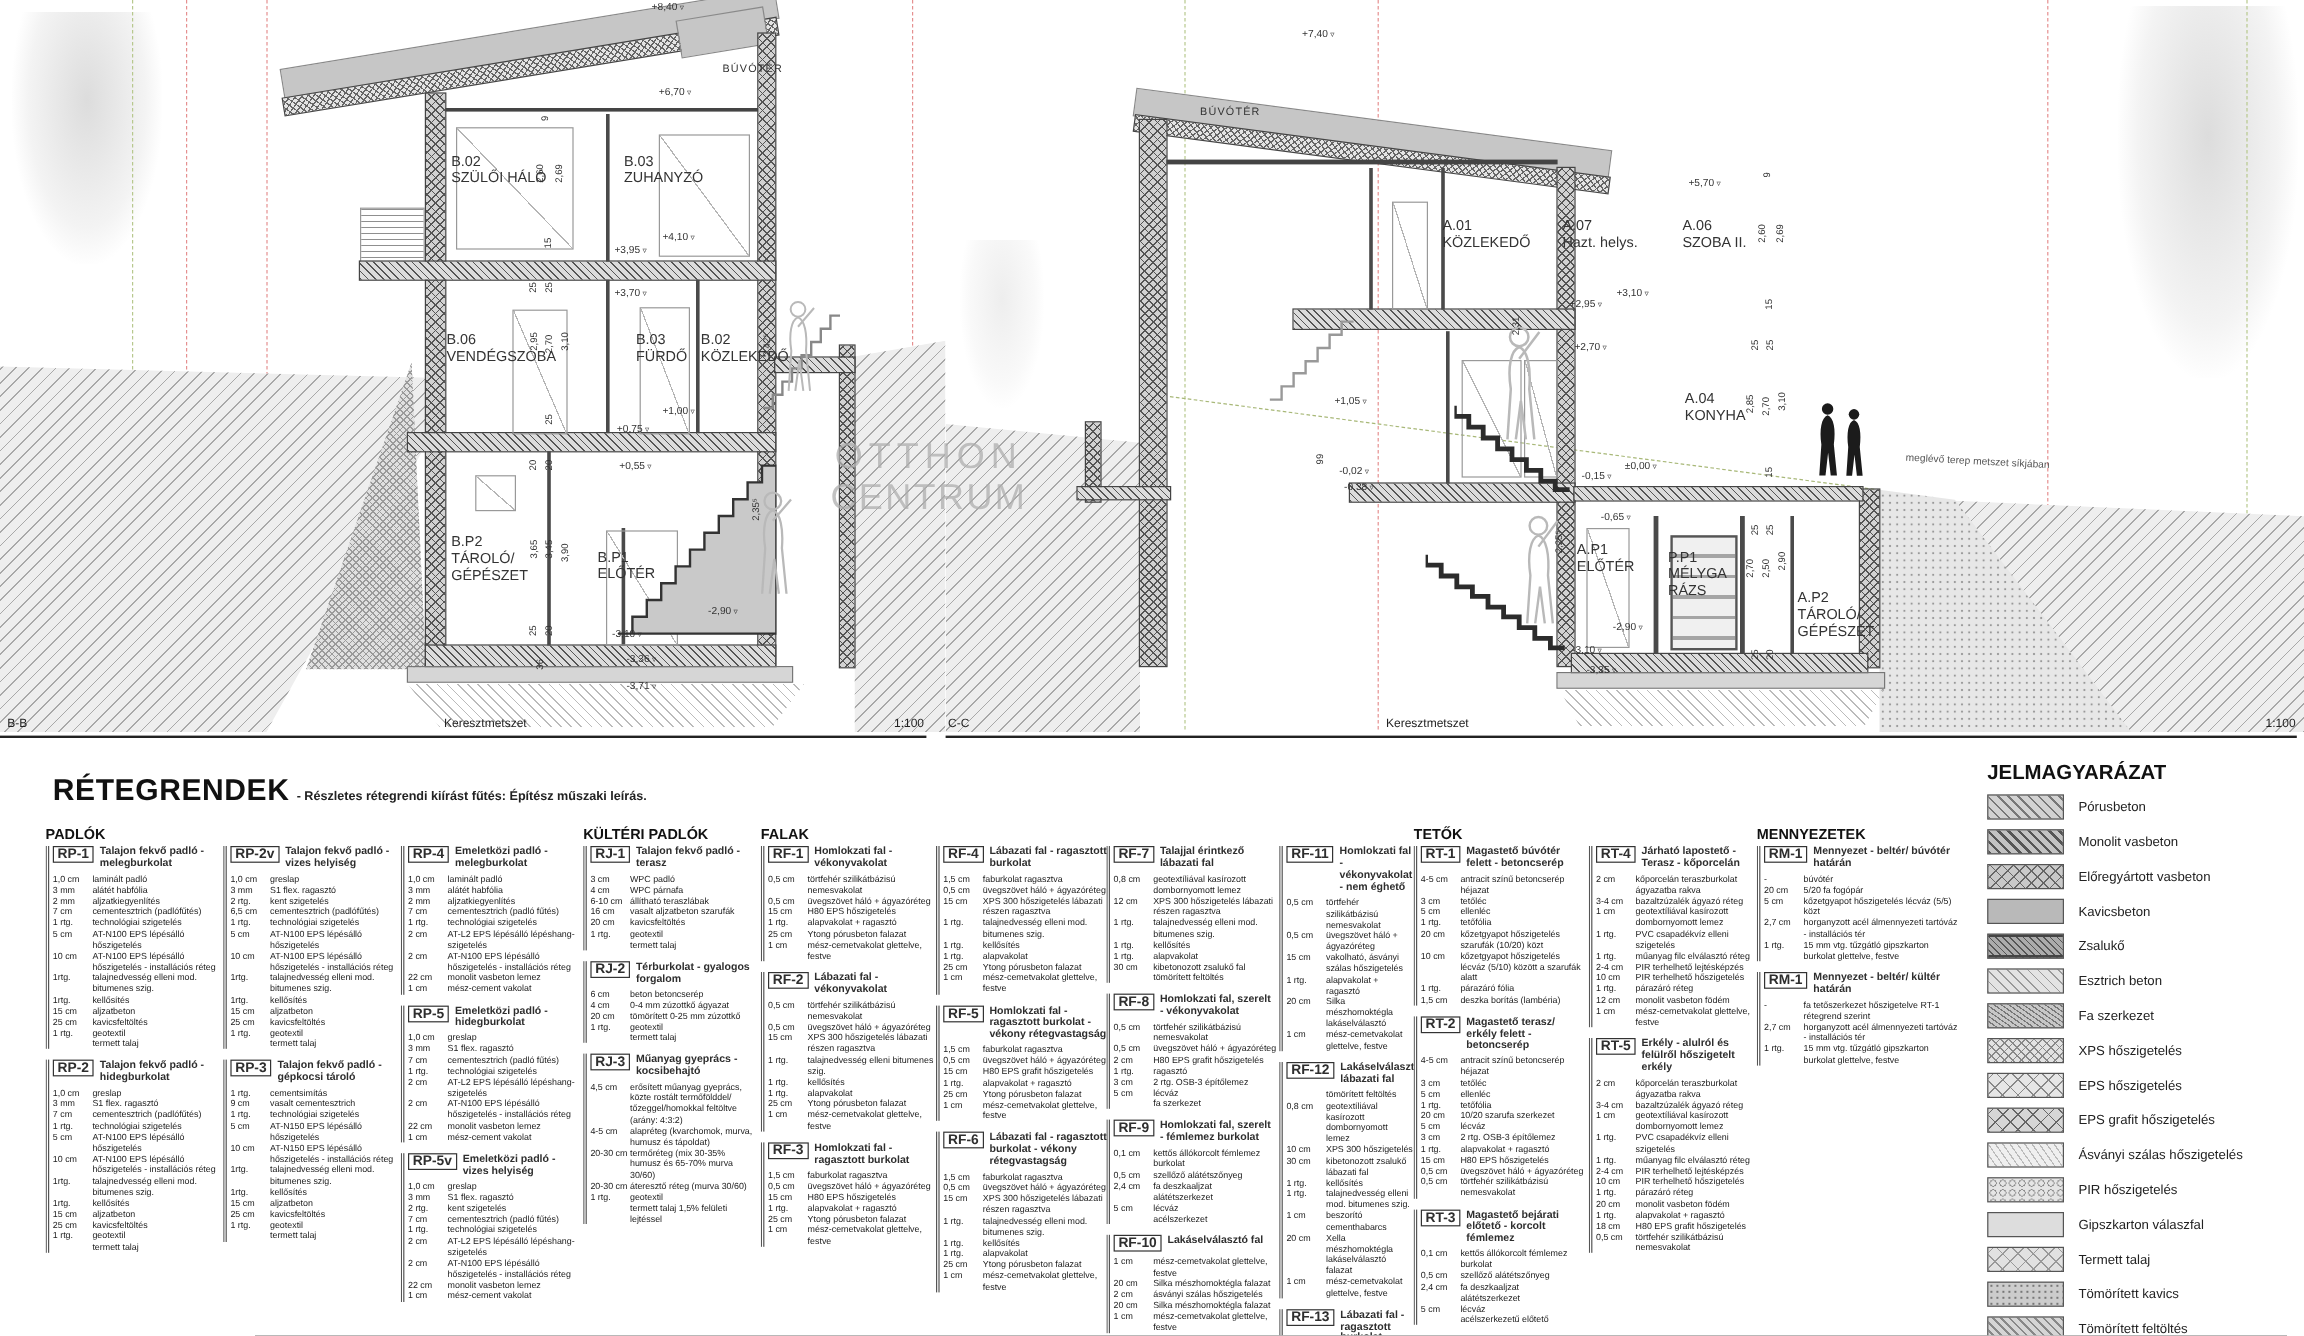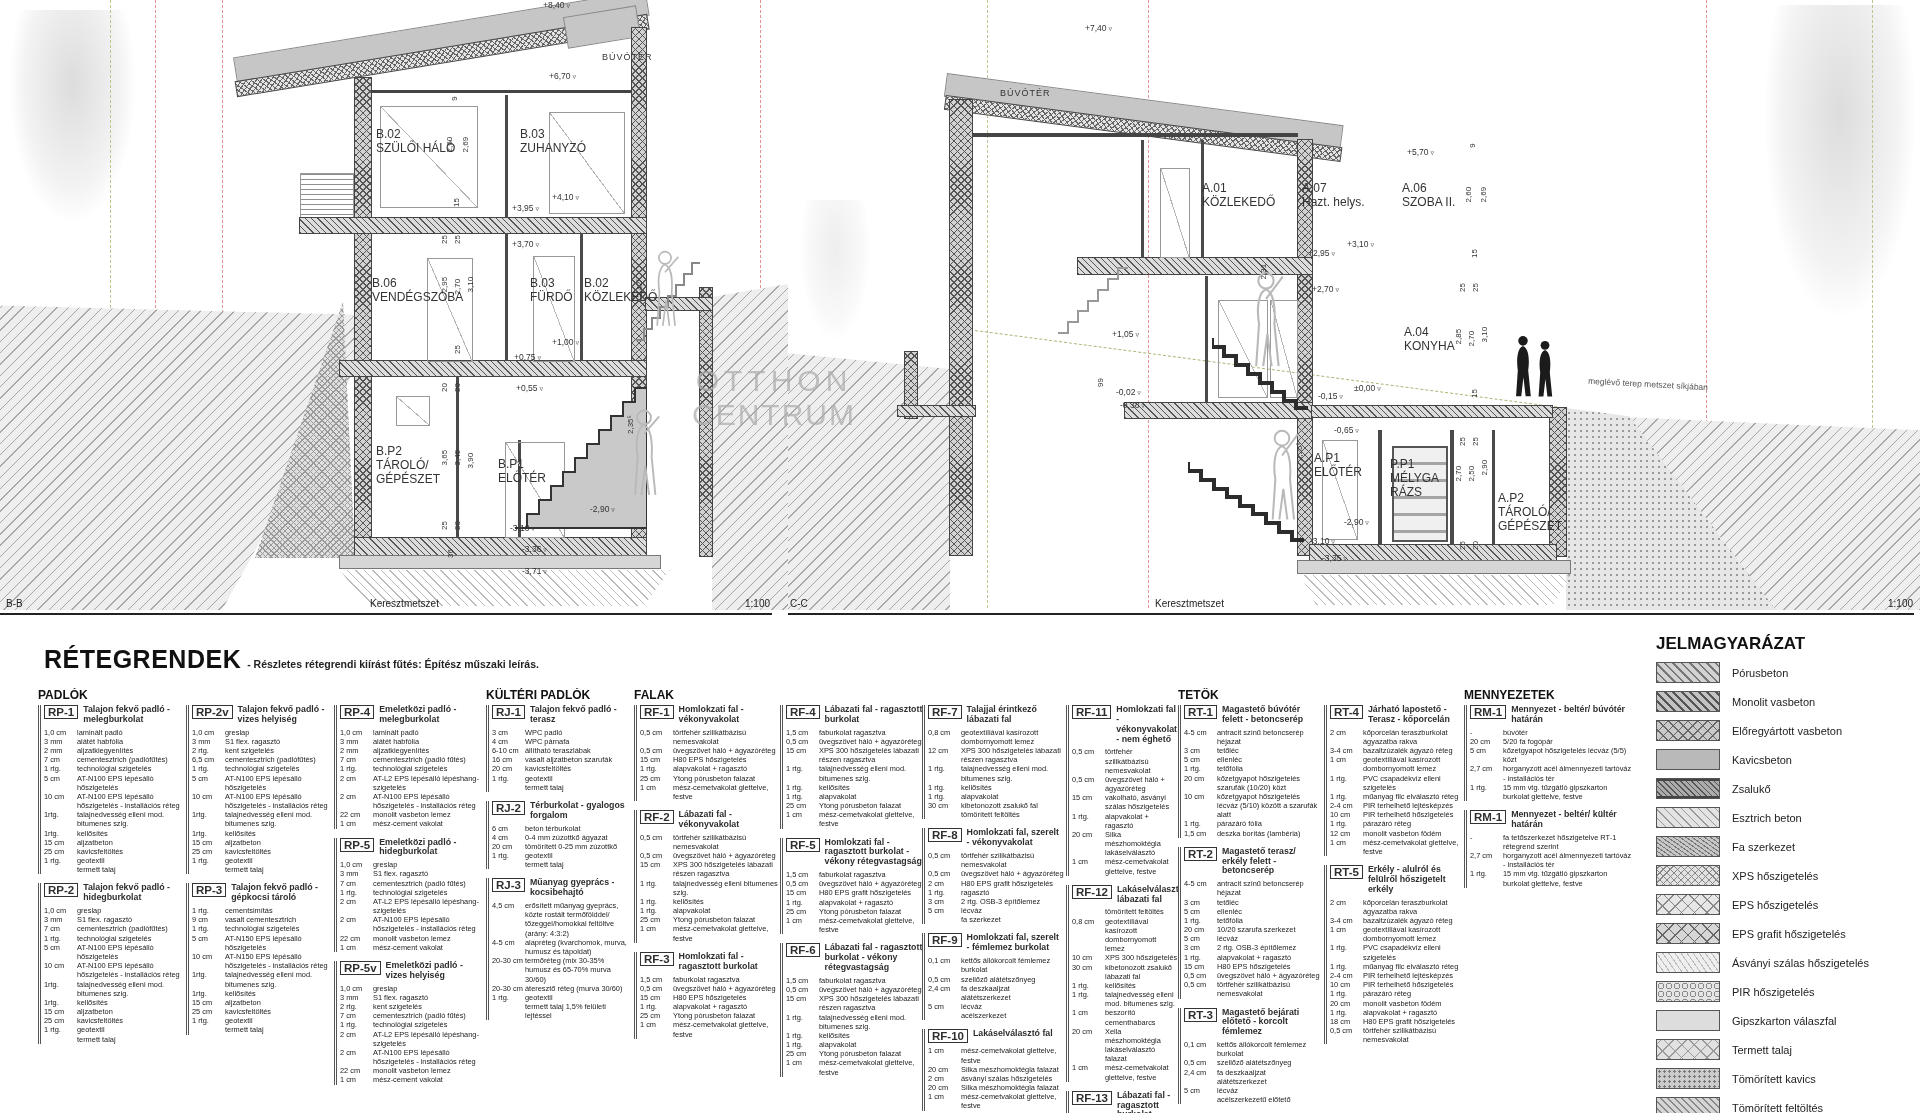--- a/index.html
+++ b/index.html
@@ -843,21 +843,21 @@
 
             <div class="entry">
               <div class="ehead">
                 <span class="code">RJ-2</span>
                 <span class="etitle">Térburkolat - gyalogos forgalom</span>
               </div>
               <div>
 
                   <div class="row">
                     <span class="d">6 cm</span>
-                    <span class="t">beton térburkolat</span>
+                    <span class="t">beton betoncserép</span>
                   </div>
 
                   <div class="row">
                     <span class="d">4 cm</span>
                     <span class="t">0-4 mm zúzottkő ágyazat</span>
                   </div>
 
                   <div class="row">
                     <span class="d">20 cm</span>
                     <span class="t">tömörített 0-25 mm zúzottkő</span>

